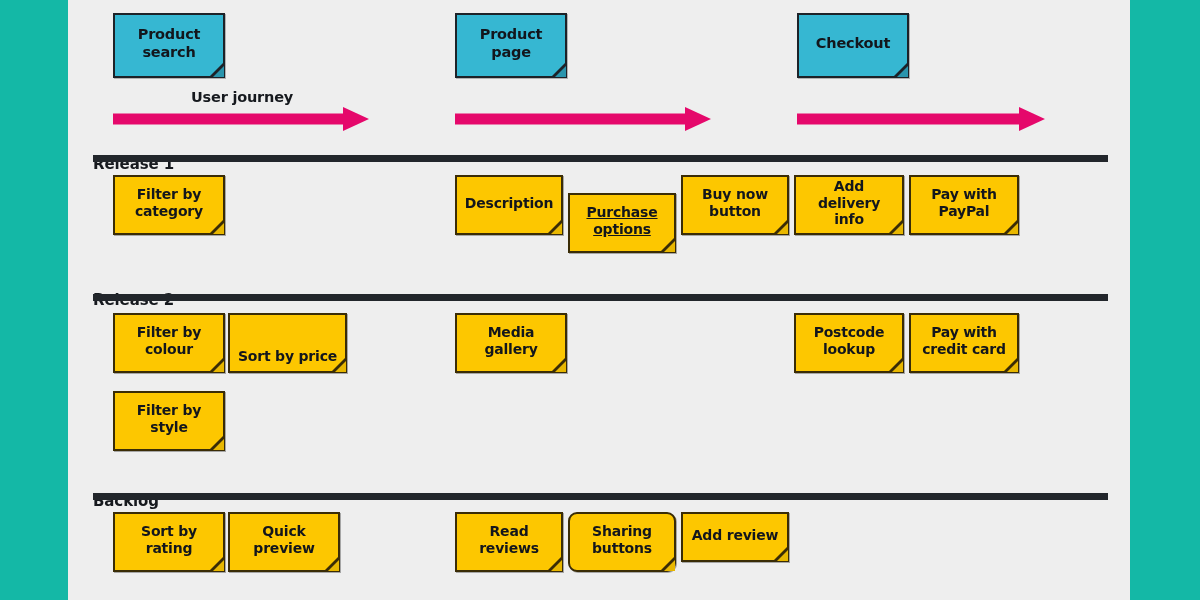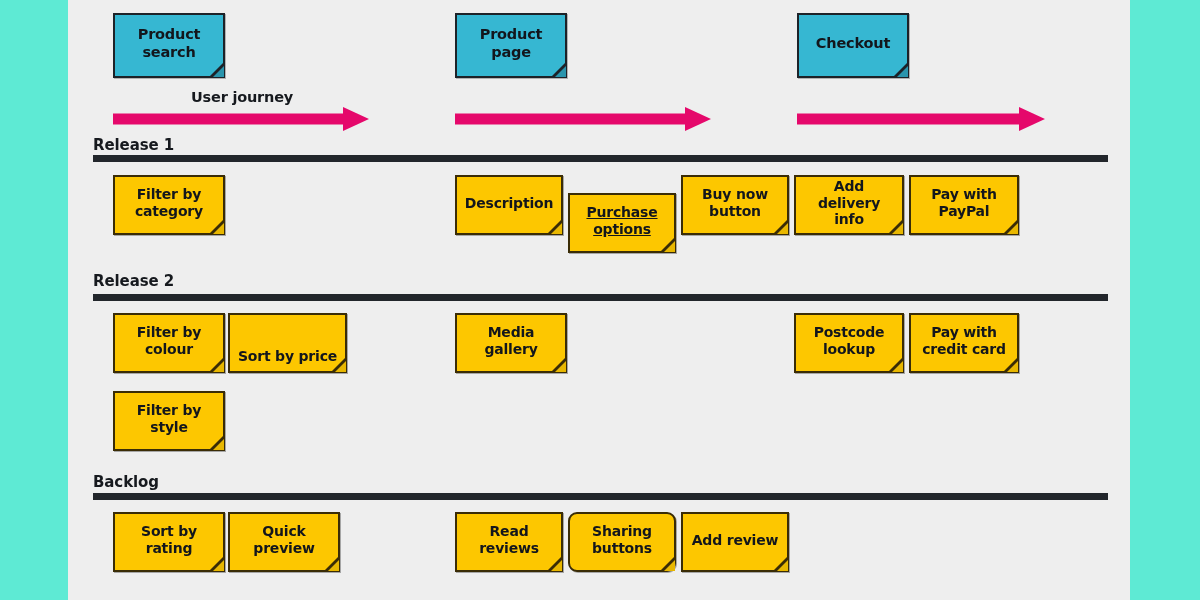--- a/index.html
+++ b/index.html
@@ -8,21 +8,21 @@
     padding: 0;
     background: #ffffff;
   }
   body {
     font-family: "DejaVu Sans", sans-serif;
   }
   #canvas {
     position: relative;
     width: 1200px;
     height: 600px;
-    background: #5eead4;
+    background: #14b8a6;
     overflow: hidden;
   }
   #board {
     position: absolute;
     left: 68px;
     top: 0;
     width: 1062px;
     height: 600px;
     background: #eeeeee;
   }
@@ -77,20 +77,21 @@
   .arrow svg { display: block; overflow: visible; }
 
   
   .sec-label {
     position: absolute;
     font-size: 15px;
     font-weight: bold;
     color: #16191e;
     letter-spacing: -0.1px;
     white-space: nowrap;
+    margin-top: 19px;
   }
   .rule {
     position: absolute;
     height: 7px;
     background: #22262b;
   }
   .journey-label {
     position: absolute;
     font-size: 14.5px;
     font-weight: bold;
@@ -270,21 +271,21 @@
         </svg>
       </div>
       <div class="note yellow" style="left: 568px; top: 512px; width: 108px; height: 60px; border-radius: 9px;">
         <span class="lbl">Sharing
 buttons</span>
         <svg class="fold" viewBox="0 0 15 15">
           <polygon points="15,15 0,15 15,0" fill="#3a2c06"></polygon>
           <polygon points="15,15 4,15 15,4" fill="#e8b700"></polygon>
         </svg>
       </div>
-      <div class="note yellow" style="left: 681px; top: 512px; width: 108px; height: 60px;">
+      <div class="note yellow" style="left: 681px; top: 512px; width: 108px; height: 50px;">
         <span class="lbl">Add review</span>
         <svg class="fold" viewBox="0 0 15 15">
           <polygon points="15,15 0,15 15,0" fill="#3a2c06"></polygon>
           <polygon points="15,15 4,15 15,4" fill="#e8b700"></polygon>
         </svg>
       </div>
     </div>
 </div>
 
 </body></html>

